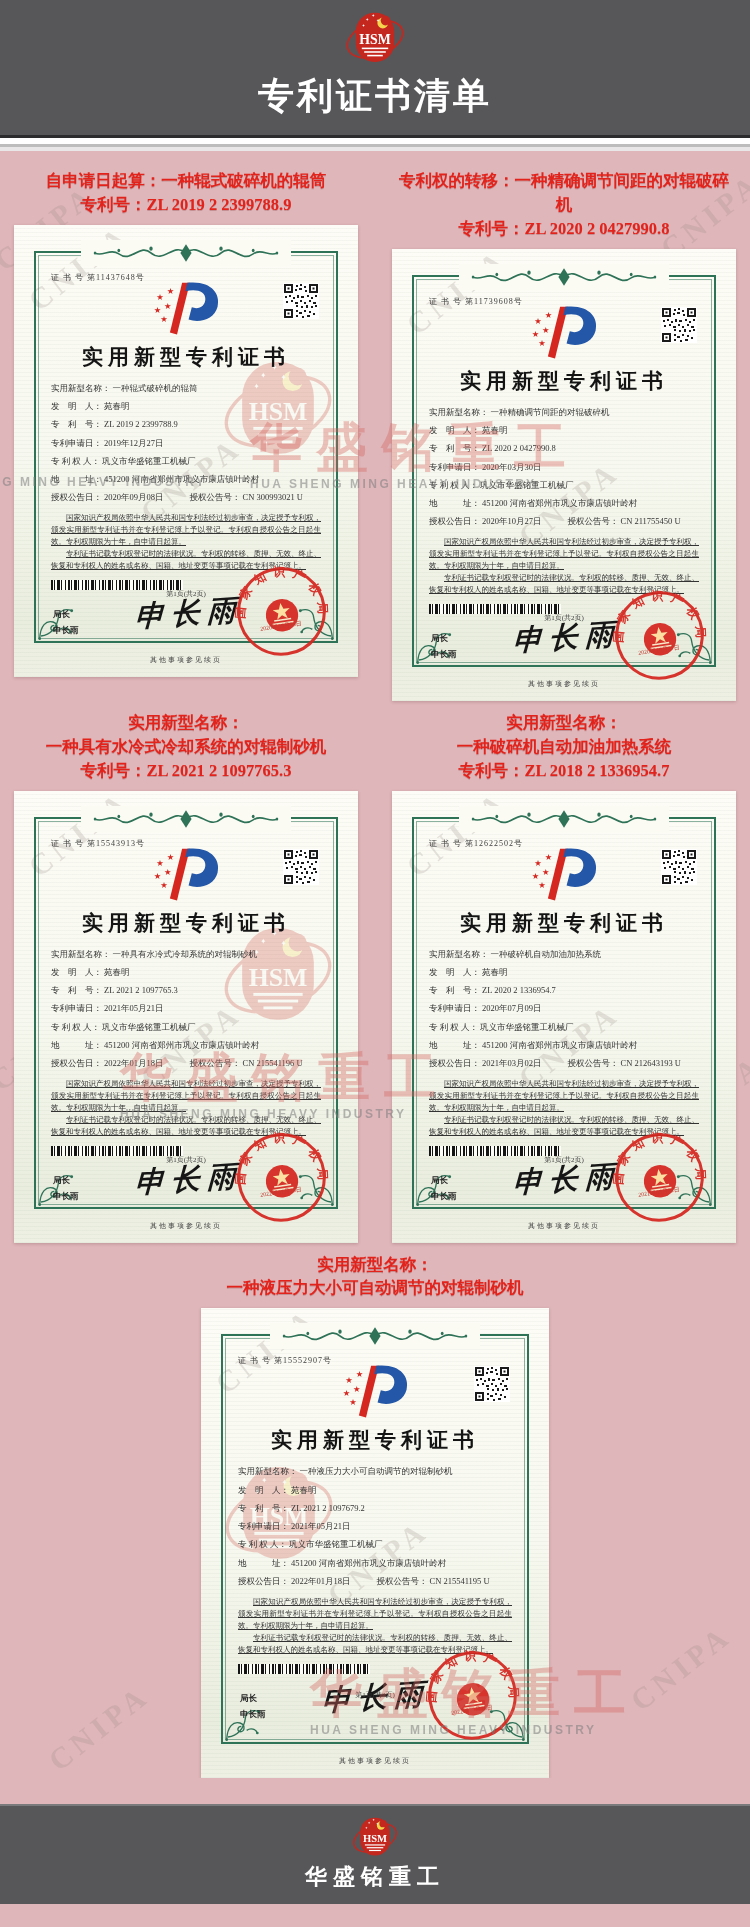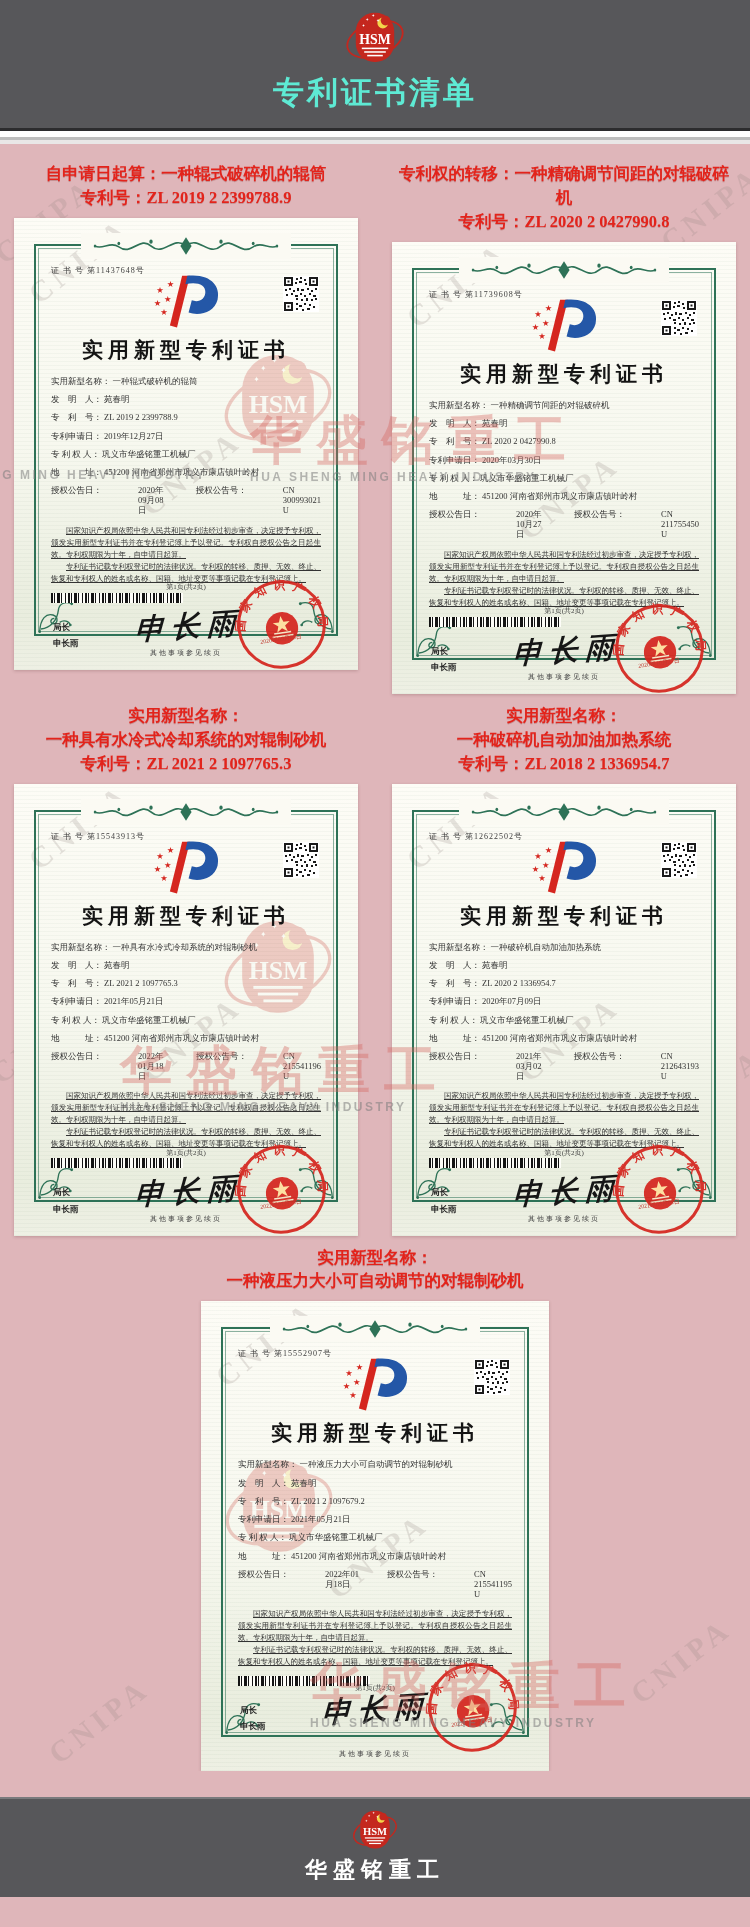--- a/index.html
+++ b/index.html
@@ -4,21 +4,21 @@
 <style>
   html,body{margin:0;padding:0;}
   body{
     width:750px;margin:0 auto;background:#dfb6ba;
     font-family:"Liberation Serif","DejaVu Serif",serif;
     -webkit-font-smoothing:antialiased;position:relative;
   }
   
   .site-header{background:#57575a;text-align:center;padding:8px 0 14px;}
   .site-header .hsm{width:60px;height:60px;display:block;margin:0 auto;}
-  .page-title{margin:4px 0 0;color:#5eead4;font-size:31px;font-weight:700;
+  .page-title{margin:4px 0 0;color:#ffffff;font-size:36px;font-weight:700;
     font-family:"Liberation Sans","DejaVu Sans",sans-serif;letter-spacing:3px;}
   .header-divider{height:16px;
     background:linear-gradient(#2c2c2e 0 3px,#ffffff 3px 9px,#bdbdbd 9px 12px,#e9e7e7 12px 16px);}
   .site-footer{background:#57575a;text-align:center;padding:8px 0 12px;margin-top:26px;
     border-top:2px solid #7a7a7d;}
   .site-footer .hsm{width:46px;height:46px;display:block;margin:0 auto;}
   .footer-company{color:#fff;font-size:22px;font-weight:700;letter-spacing:6px;
     font-family:"Liberation Sans","DejaVu Sans",sans-serif;margin-top:2px;}
   
   main{position:relative;padding:8px 14px 0;overflow:hidden;}
@@ -47,21 +47,21 @@
   .logo-line{position:relative;height:50px;margin-top:2px;}
   .cnipa-logo{position:absolute;left:50%;transform:translateX(-50%);top:-6px;width:80px;height:58px;}
   .qr{position:absolute;right:2px;top:-2px;width:36px;height:36px;}
   .cert-title{text-align:center;font-size:21px;font-weight:700;letter-spacing:5px;
     color:#141414;margin-top:8px;}
   .rows{margin-top:13px;}
   .crow{display:flex;margin-top:8.5px;line-height:1.15;}
   .cl{white-space:pre;color:#2f2f2f;}
   .cv{margin-left:2px;}
   .crow--grant{gap:26px;}
-  .grant-pair{display:flex;gap:34px;}
+  .grant-pair{display:flex;}
   .legal{margin-top:9px;font-size:7.5px;line-height:1.6;text-align:justify;color:#333;}
   .legal p{margin:0;text-indent:2em;text-decoration:underline;}
   .barcode{margin-top:8px;width:132px;height:10px;
     background:repeating-linear-gradient(90deg,#141414 0 2px,#fdfdf8 2px 3px,#141414 3px 4px,
     #fdfdf8 4px 6px,#141414 6px 9px,#fdfdf8 9px 10px,#141414 10px 11px,#fdfdf8 11px 14px,
     #141414 14px 15px,#fdfdf8 15px 17px);}
   .sign-area{position:relative;height:52px;margin-top:4px;}
   .sign-left{position:absolute;left:2px;top:12px;font-size:8.5px;font-weight:700;line-height:1.9;color:#222;}
   .signature{position:absolute;left:84px;top:0;font-size:29px;font-style:italic;font-weight:700;
     letter-spacing:7px;color:#161616;transform:rotate(-4deg) skewX(-6deg);}

